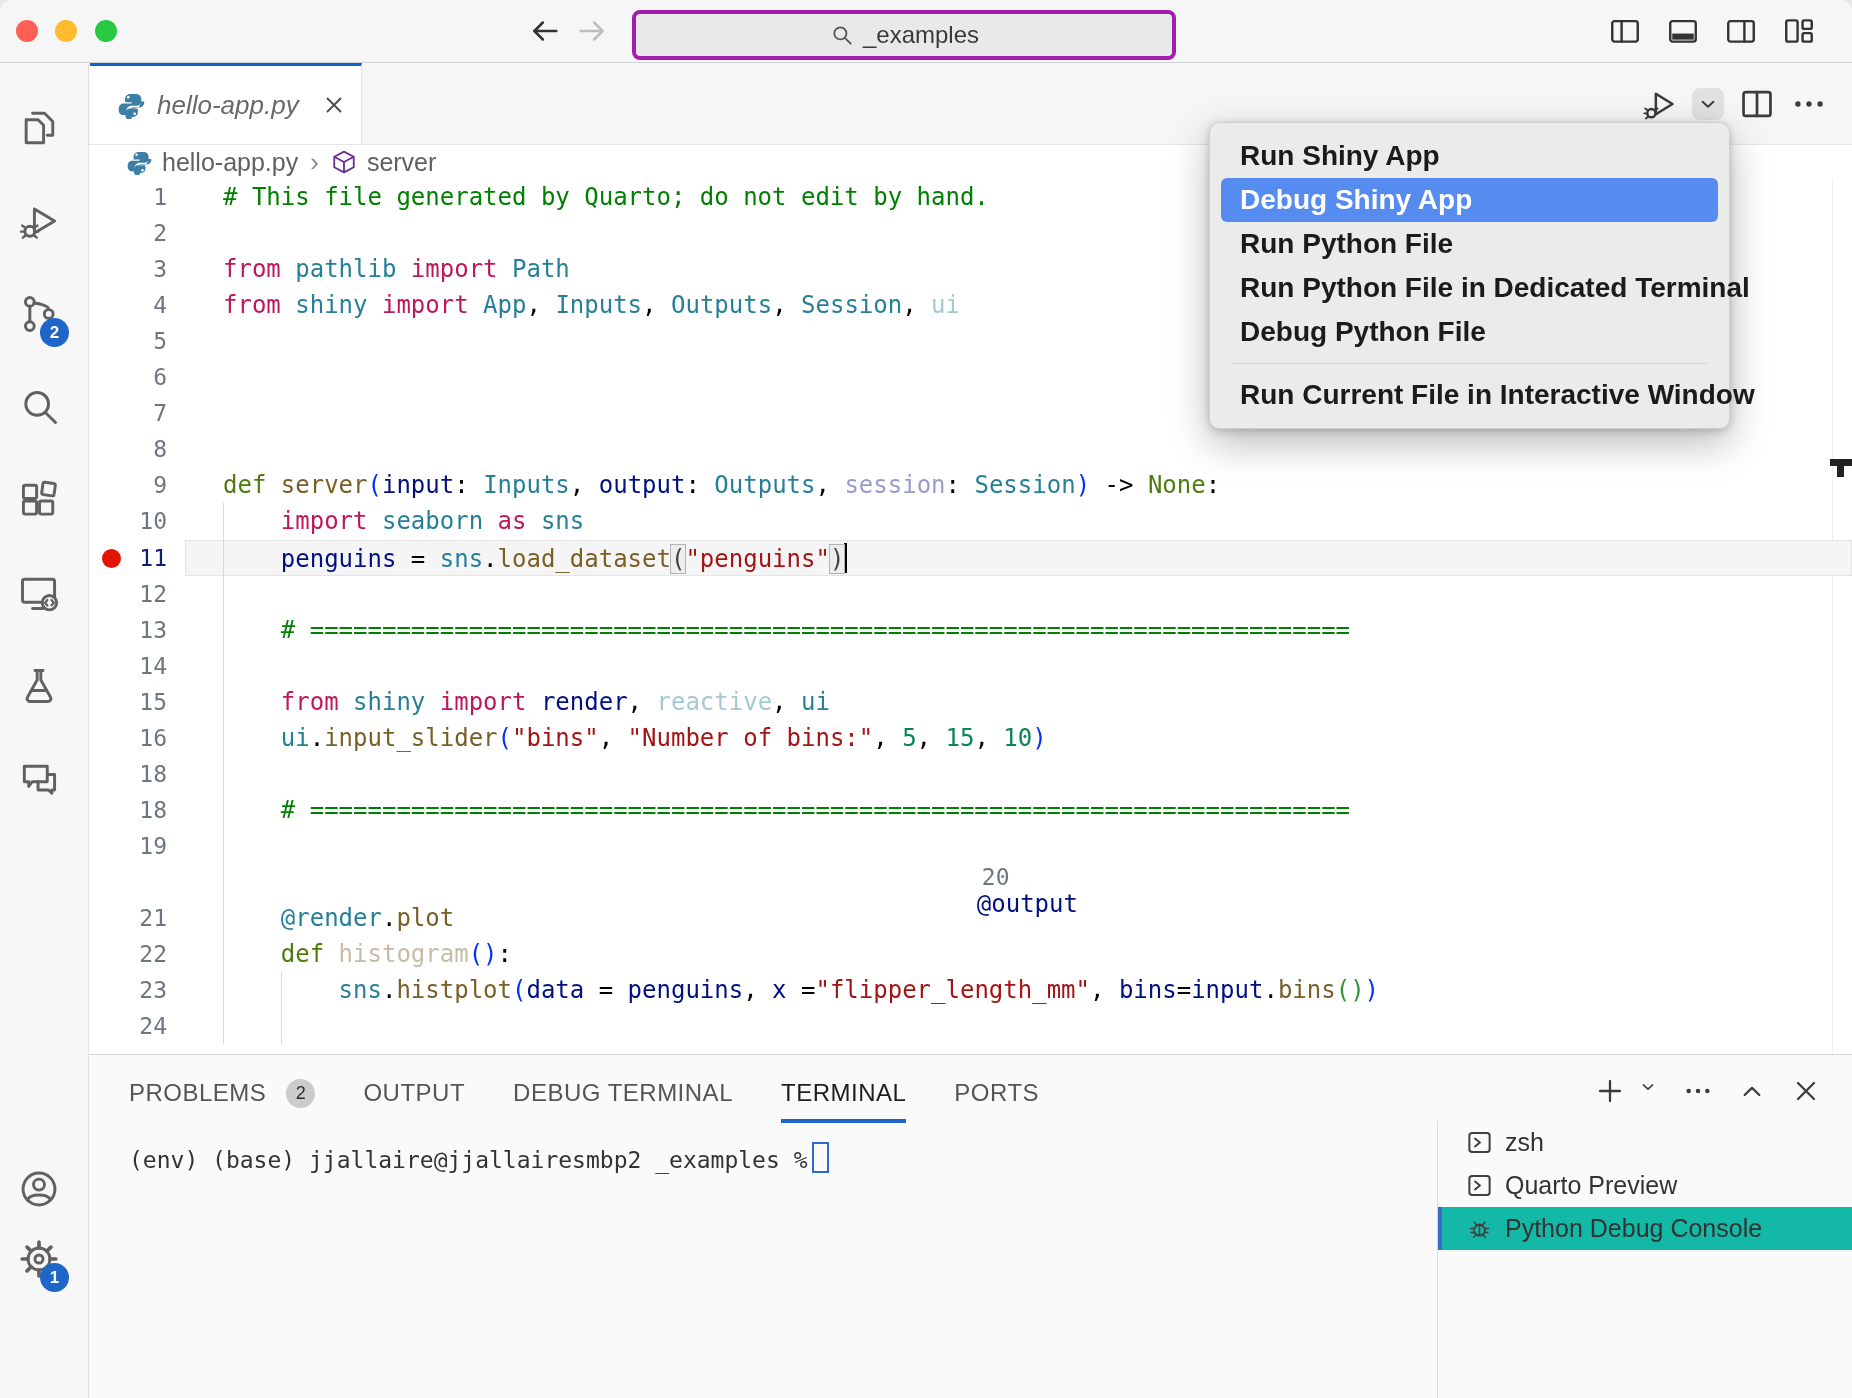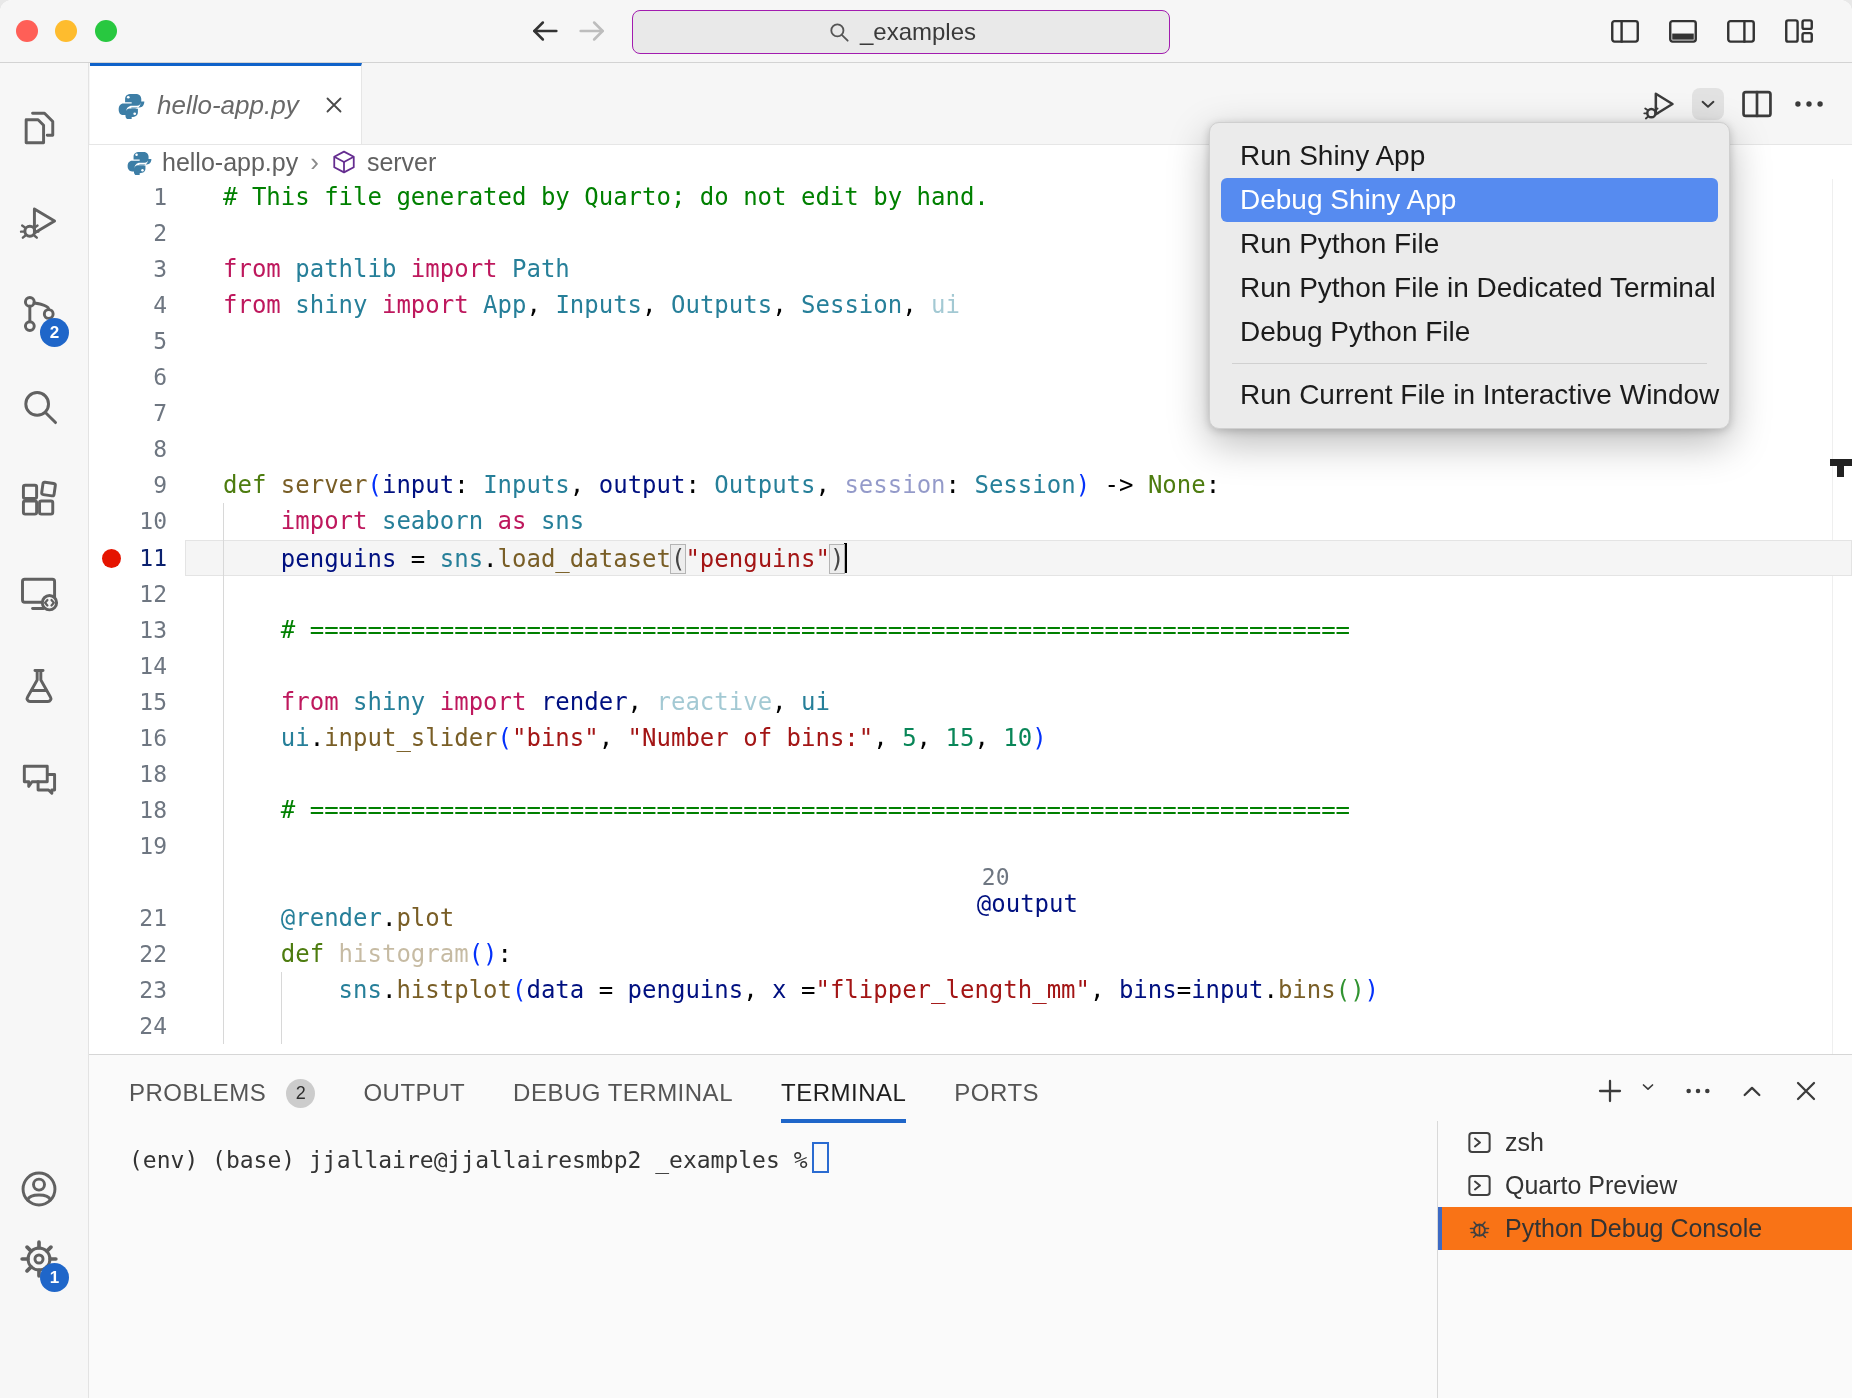--- a/index.html
+++ b/index.html
@@ -9,21 +9,21 @@
     border-radius:12px 12px 0 0;overflow:hidden;
     -webkit-font-smoothing:antialiased;
   }
   
   .titlebar{position:absolute;left:0;top:0;width:100%;height:62px;background:#f6f6f6;border-bottom:1px solid #d3d3d3;}
   .traffic{position:absolute;top:20px;width:22px;height:22px;border-radius:50%;}
   .t-close{left:16px;background:#ff5f57;}
   .t-min{left:55px;background:#febc2e;}
   .t-zoom{left:95px;background:#28c840;}
   .navarrow{position:absolute;top:14px;width:34px;height:34px;}
-  .searchbox{position:absolute;left:632px;top:10px;width:536px;height:42px;background:#e9e9e9;border:1px solid #a21caf;border-radius:8px;display:flex;align-items:center;justify-content:center;gap:8px;color:#3a3a3a;font-size:24px;}
+  .searchbox{position:absolute;left:632px;top:10px;width:536px;height:42px;background:#e9e9e9;border:4px solid #a21caf;border-radius:8px;display:flex;align-items:center;justify-content:center;gap:8px;color:#3a3a3a;font-size:24px;}
   .titleicons{position:absolute;right:36px;top:14px;display:flex;gap:24px;}
   .titleicons .ticon{width:34px;height:34px;}
   
   .activitybar{position:absolute;left:0;top:63px;width:88px;height:1335px;background:#f7f7f7;border-right:1px solid #e3e3e3;}
   .abicon{position:absolute;left:17px;width:44px;height:44px;}
   .abbadge{position:absolute;width:29px;height:29px;border-radius:50%;background:#1f66c9;color:#fff;font-size:17px;font-weight:bold;display:flex;align-items:center;justify-content:center;}
   
   .tabstrip{position:absolute;left:89px;top:63px;right:0;height:81px;background:#f6f6f6;border-bottom:1px solid #e6e6e6;}
   .tab{position:absolute;left:1px;top:0;width:272px;height:81px;background:#ffffff;border-top:3px solid #0f62c9;border-right:1px solid #e6e6e6;box-sizing:border-box;display:flex;align-items:center;padding:0 14px 0 28px;gap:12px;}
   .tab .tlabel{font-style:italic;color:#696969;font-size:26px;white-space:nowrap;}
@@ -53,37 +53,37 @@
   .tok-brb{color:#0431fa;}
   .tok-brg{color:#319331;}
   .tok-mat{color:#444;background:#ededed;outline:1px solid #b4b4b4;}
   .tok-dim{opacity:.42;}
   .caret{display:inline-block;width:3px;height:30px;background:#000;vertical-align:-6px;}
   .minimap-mark{position:absolute;right:0;top:280px;width:22px;height:7px;background:#222;}
   .minimap-mark:after{content:"";position:absolute;left:7px;top:6px;width:7px;height:12px;background:#222;}
   .editor-rborder{position:absolute;right:19px;top:0;bottom:0;width:1px;background:#efefef;}
   
   .ctxmenu{position:absolute;left:1209px;top:122px;width:519px;background:#ebebeb;border:1px solid #cfcfcf;border-radius:10px;box-shadow:0 14px 40px rgba(0,0,0,.28),0 2px 8px rgba(0,0,0,.18);padding:11px 0;z-index:50;}
-  .mitem{height:44px;margin:0 11px;border-radius:6px;display:flex;align-items:center;padding:0 19px;font-size:28px;color:#1b1b1b;white-space:nowrap;}
+  .mitem{height:44px;margin:0 11px;border-radius:6px;display:flex;align-items:center;padding:0 19px;font-size:28px;color:#1b1b1b;white-space:nowrap;font-weight:bold;}
   .mitem.sel{background:#568bf0;color:#fff;}
   .msep{height:1px;background:#d0d0d0;margin:9px 22px;}
   
   .panel{position:absolute;left:89px;top:1054px;right:0;bottom:0;background:#fafafa;border-top:1px solid #d6d6d6;}
   .ptabs{position:absolute;left:40px;top:18px;display:flex;gap:48px;}
   .ptab{font-size:24px;letter-spacing:.5px;color:#555;display:flex;align-items:center;gap:20px;padding-bottom:6px;border-bottom:4px solid transparent;height:40px;}
   .ptab.active{color:#1e1e1e;border-bottom-color:#1f66c9;}
   .pbadge{width:29px;height:29px;border-radius:50%;background:#cccccc;color:#2e2e2e;font-size:18px;display:flex;align-items:center;justify-content:center;letter-spacing:0;}
   .pactions{position:absolute;right:30px;top:20px;display:flex;align-items:center;gap:22px;}
   .pactions .picon{width:32px;height:32px;}
   .prompt{position:absolute;left:40px;top:87px;font-family:"DejaVu Sans Mono",monospace;font-size:23px;color:#333;white-space:pre;}
   .tcursor{display:inline-block;width:13px;height:27px;border:2px solid #2a6bd1;vertical-align:-5px;margin-left:4px;}
   .tlist-sep{position:absolute;left:1348px;top:66px;bottom:0;width:1px;background:#d9d9d9;}
   .tlist{position:absolute;left:1349px;top:66px;right:0;}
   .titem{height:43px;display:flex;align-items:center;gap:12px;padding-left:28px;font-size:25px;color:#333;position:relative;}
-  .titem.sel{background:#f97316;}
+  .titem.sel{background:#14b8a6;}
   .titem.sel:before{content:"";position:absolute;left:0;top:0;bottom:0;width:4px;background:#3c6ac4;}
   .titem .licon{width:27px;height:27px;flex:none;}
   svg{display:block;}
 </style>
 </head>
 <body>
 
 <div class="window">
 
   <div class="titlebar">

